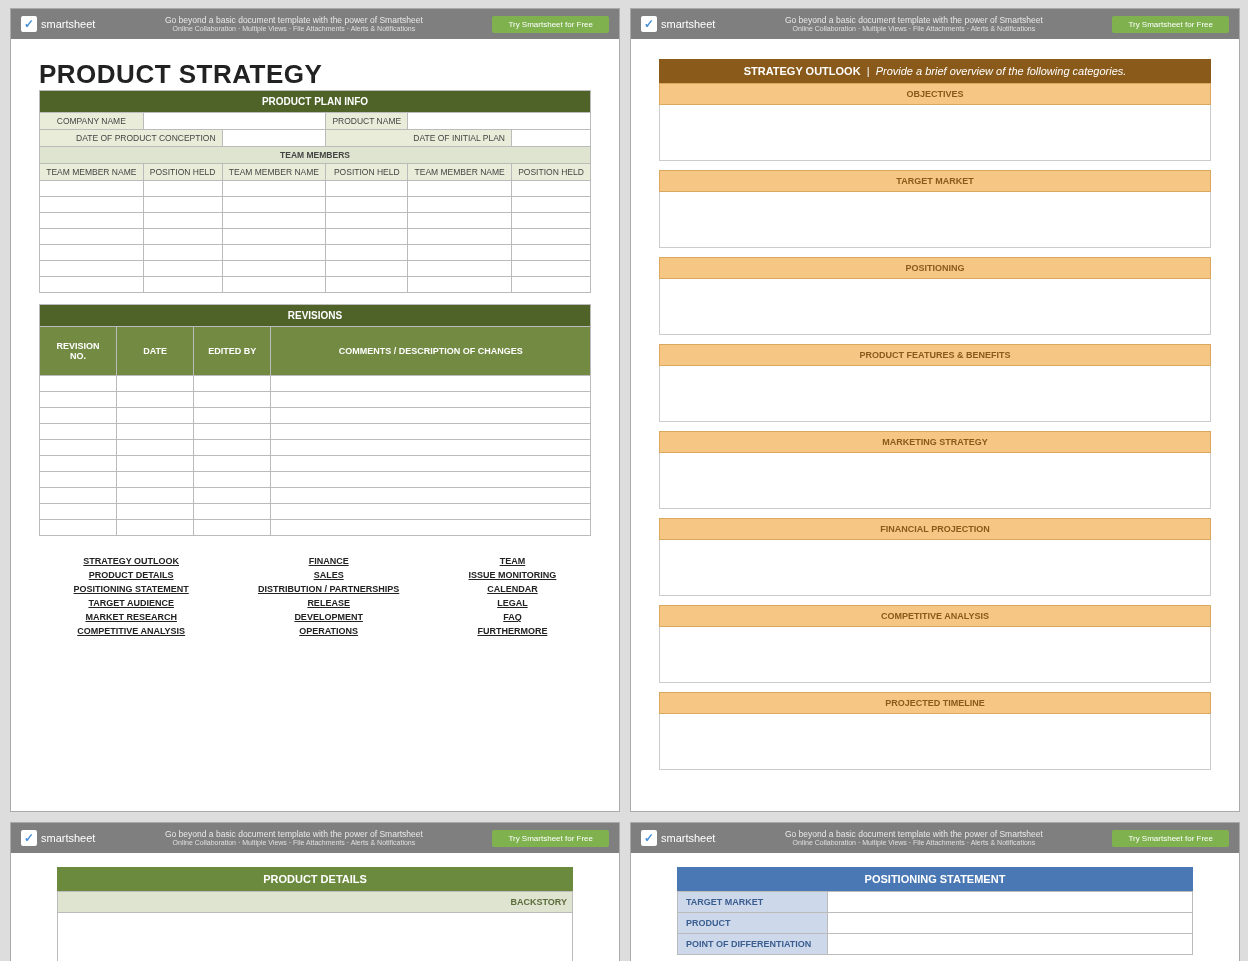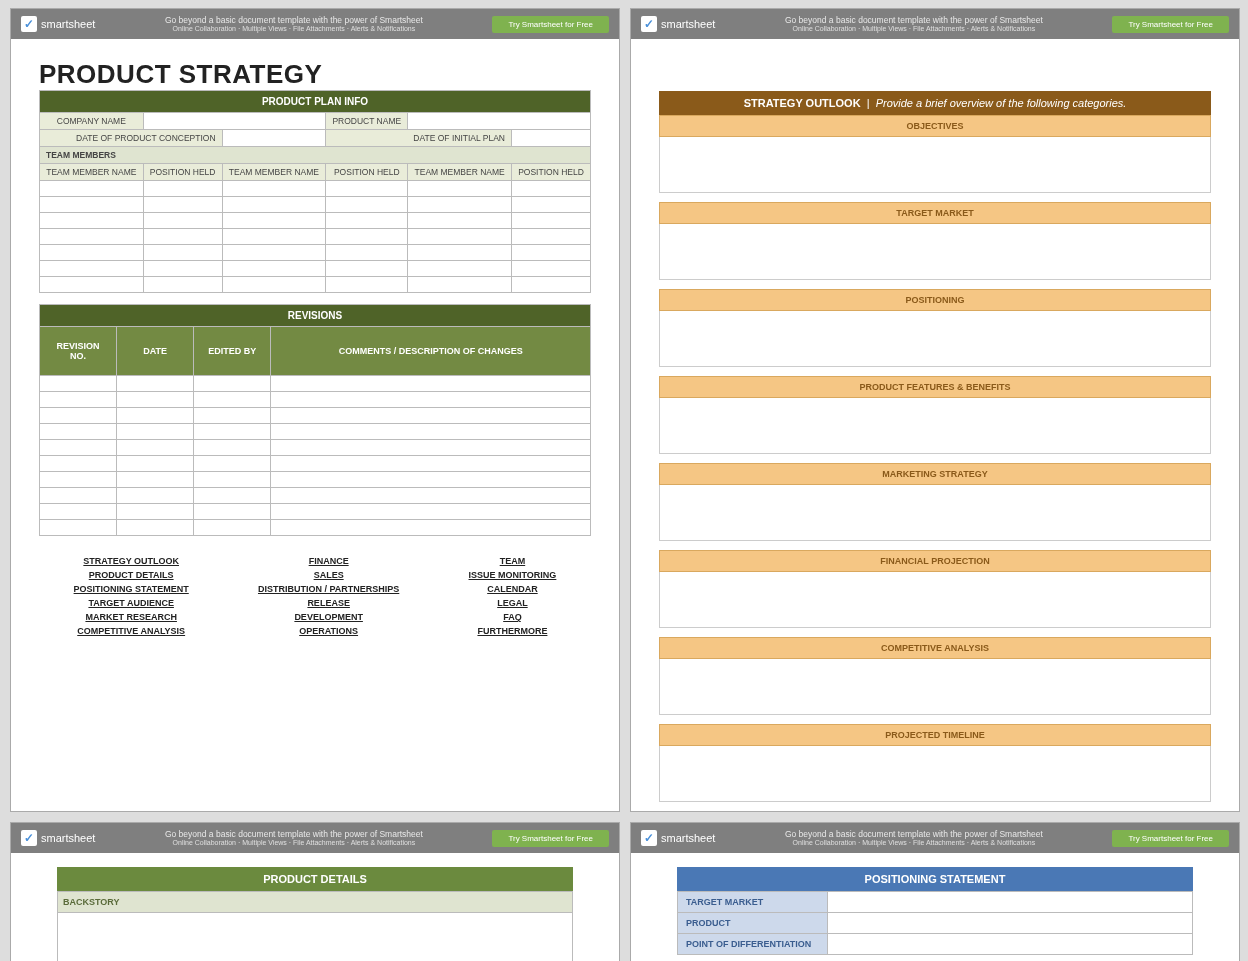--- a/index.html
+++ b/index.html
@@ -20,40 +20,40 @@
   .trybtn { background: #7fb24f; color: #fff; font-size: 8px; padding: 4px 16px; border-radius: 2px; }
 
   .content { padding: 20px 28px; }
   h1.title { font-family: "Arial Black", Arial, sans-serif; font-size: 26px; letter-spacing: .5px; color: #222; }
 
   table { border-collapse: collapse; width: 100%; }
   td, th { border: 1px solid #bbb; padding: 3px 6px; font-size: 8.5px; vertical-align: middle; }
 
   .bar-olive { background: #4f6328; color: #fff; text-align: center; font-weight: bold; padding: 5px; font-size: 10px; }
   .hdr-lt { background: #e9ecd9; text-align: center; font-weight: normal; font-size: 8.5px; color: #444; }
-  .hdr-lt2 { background: #dfe4d0; font-weight: bold; font-size: 8.5px; color: #444; }
+  .hdr-lt2 { background: #dfe4d0; text-align: center; font-weight: bold; font-size: 8.5px; color: #444; }
   .cell { height: 16px; }
 
   .rev-hdr { background: #738a43; color: #fff; text-align: center; font-weight: bold; font-size: 9px; padding: 14px; }
 
   .links { display: flex; justify-content: space-around; margin-top: 20px; }
   .linkcol { display: flex; flex-direction: column; align-items: center; gap: 4px; }
   .linkcol a { font-size: 9px; font-weight: bold; color: #222; text-decoration: underline; }
 
-  .outlook-bar { background: #8a5a1a; color: #fff; text-align: center; padding: 6px; font-size: 11px; margin-top: 32px; }
+  .outlook-bar { background: #8a5a1a; color: #fff; text-align: center; padding: 6px; font-size: 11px; }
   .outlook-bar .sub { font-style: italic; font-weight: normal; }
   .cat-hdr { background: #f5c684; color: #8a5a1a; text-align: center; font-weight: bold; padding: 5px; font-size: 9px; border: 1px solid #d9a85e; }
   .cat-body { height: 56px; border: 1px solid #ccc; border-top: none; margin-bottom: 9px; background: #fff; }
 
   .pos-bar { background: #4a78b5; color: #fff; text-align: center; font-weight: bold; padding: 6px; font-size: 11px; }
   .pos-row td.lab { background: #cdd9eb; color: #3a5d8f; font-weight: bold; font-size: 9px; width: 150px; padding: 5px 8px; }
   .pos-row td.val { background: #fff; }
 
   .green-bar { background: #6b8a3e; color: #fff; text-align: center; font-weight: bold; padding: 6px; font-size: 11px; }
-  .green-sub { background: #dfe4d0; color: #5a6b3a; text-align: left; font-weight: bold; padding: 5px; font-size: 9px; border: 1px solid #bbb; }
+  .green-sub { background: #dfe4d0; color: #5a6b3a; text-align: right; font-weight: bold; padding: 5px; font-size: 9px; border: 1px solid #bbb; }
 </style>
 </head>
 <body>
 
 <div class="canvas">
 
   <div class="page p1">
     <div class="topbar">
       <div class="logo">
         <span class="logo-mark">✓</span>

